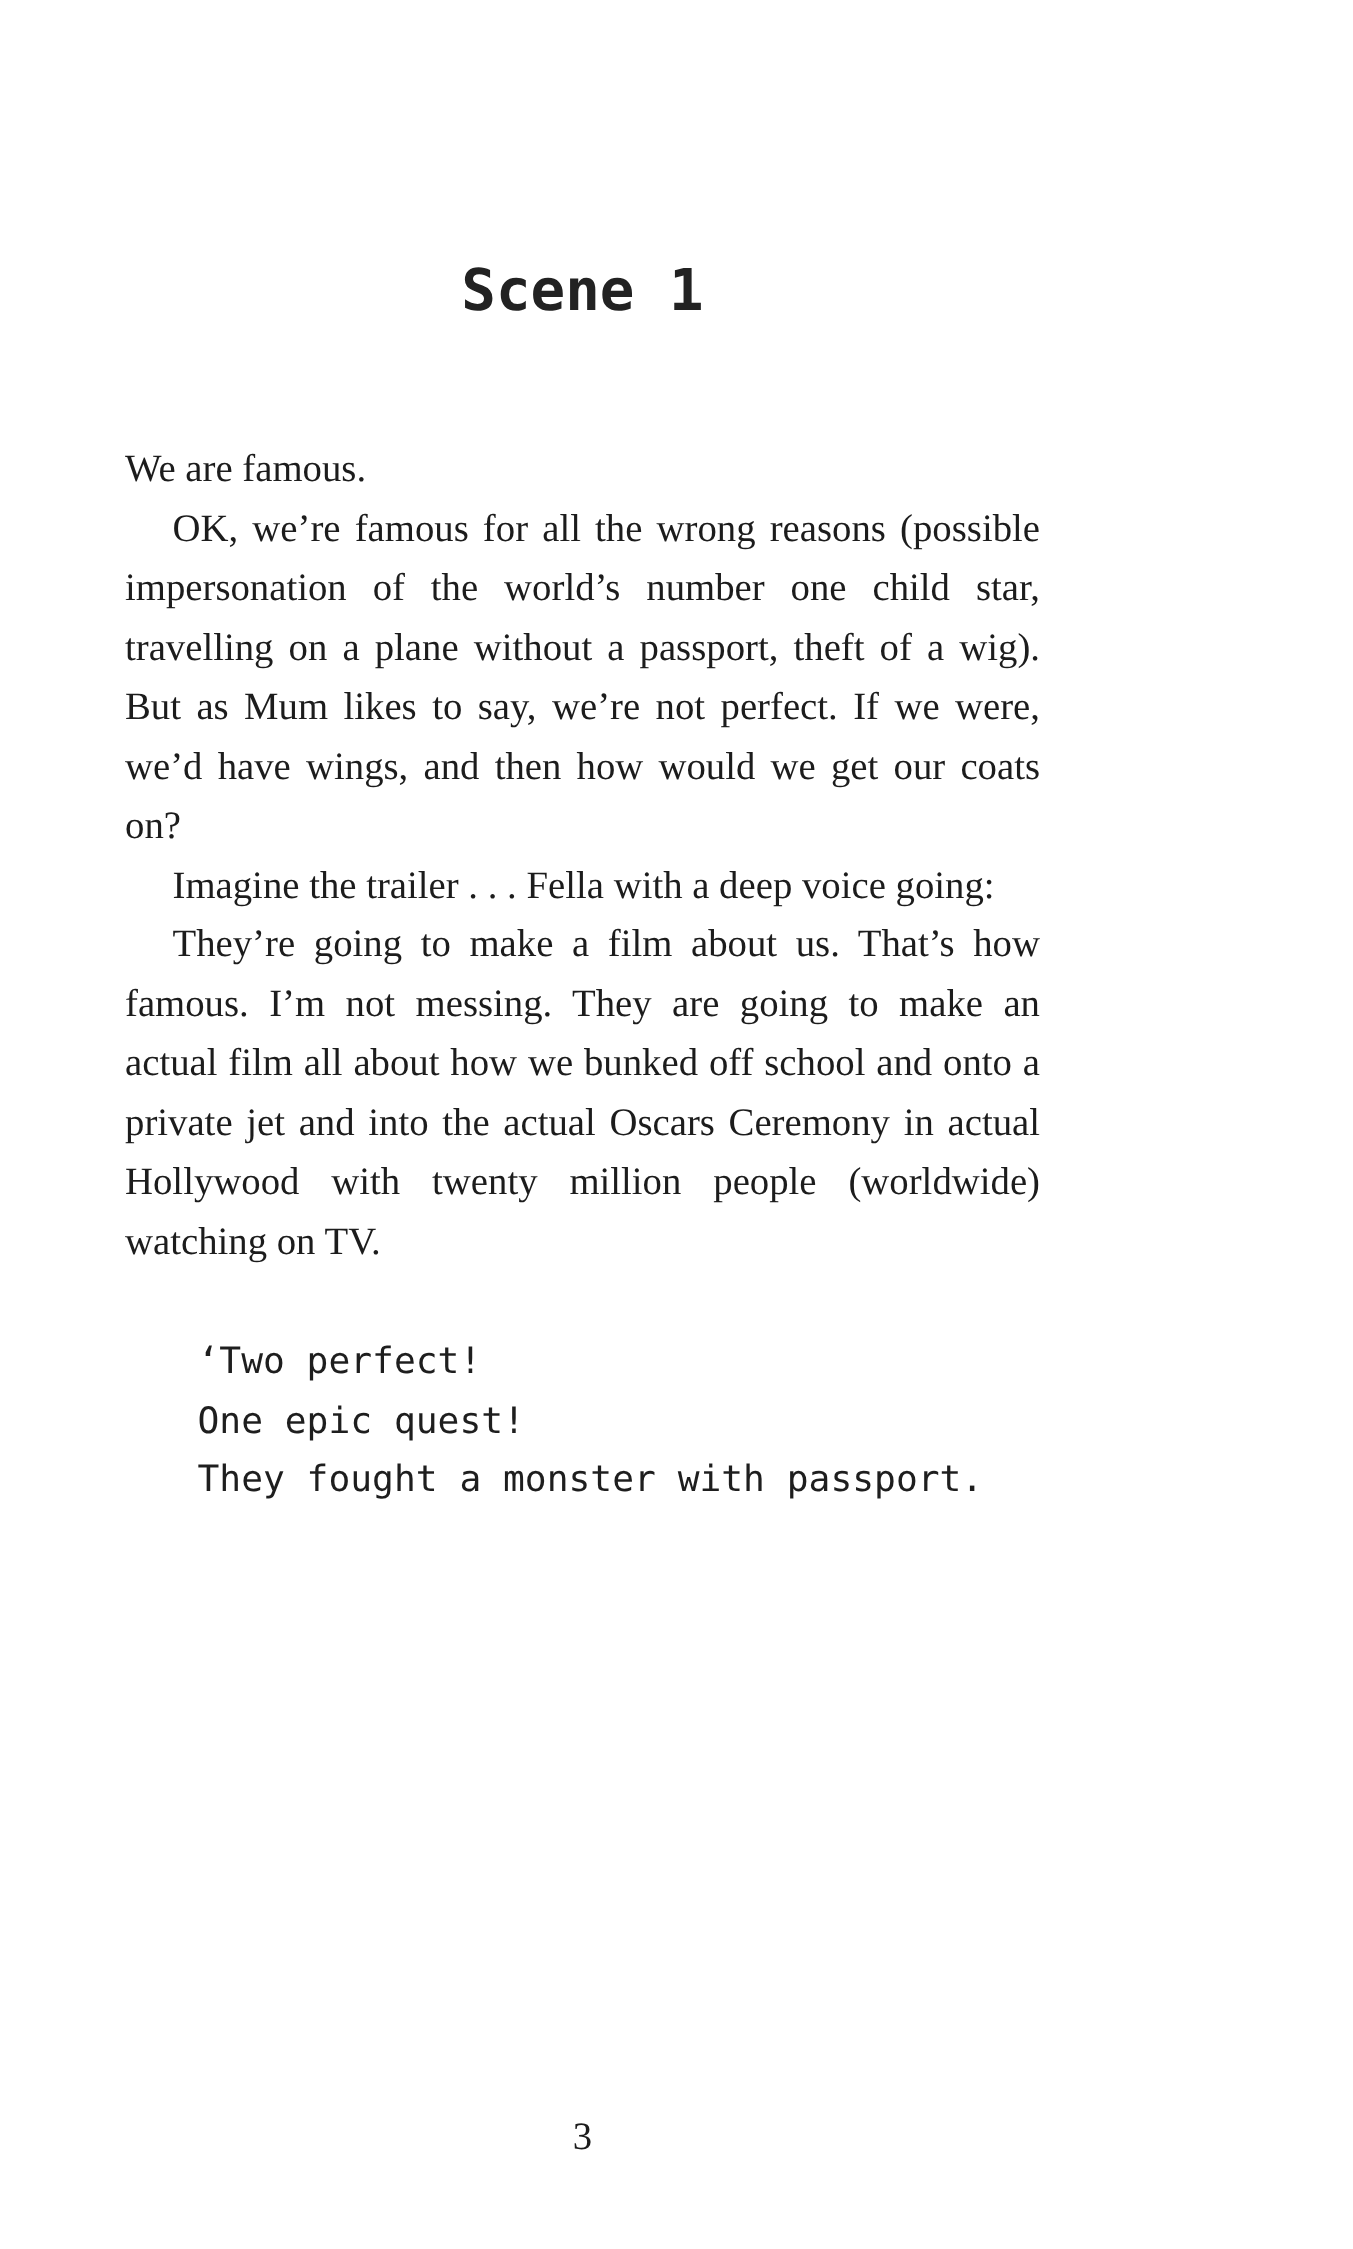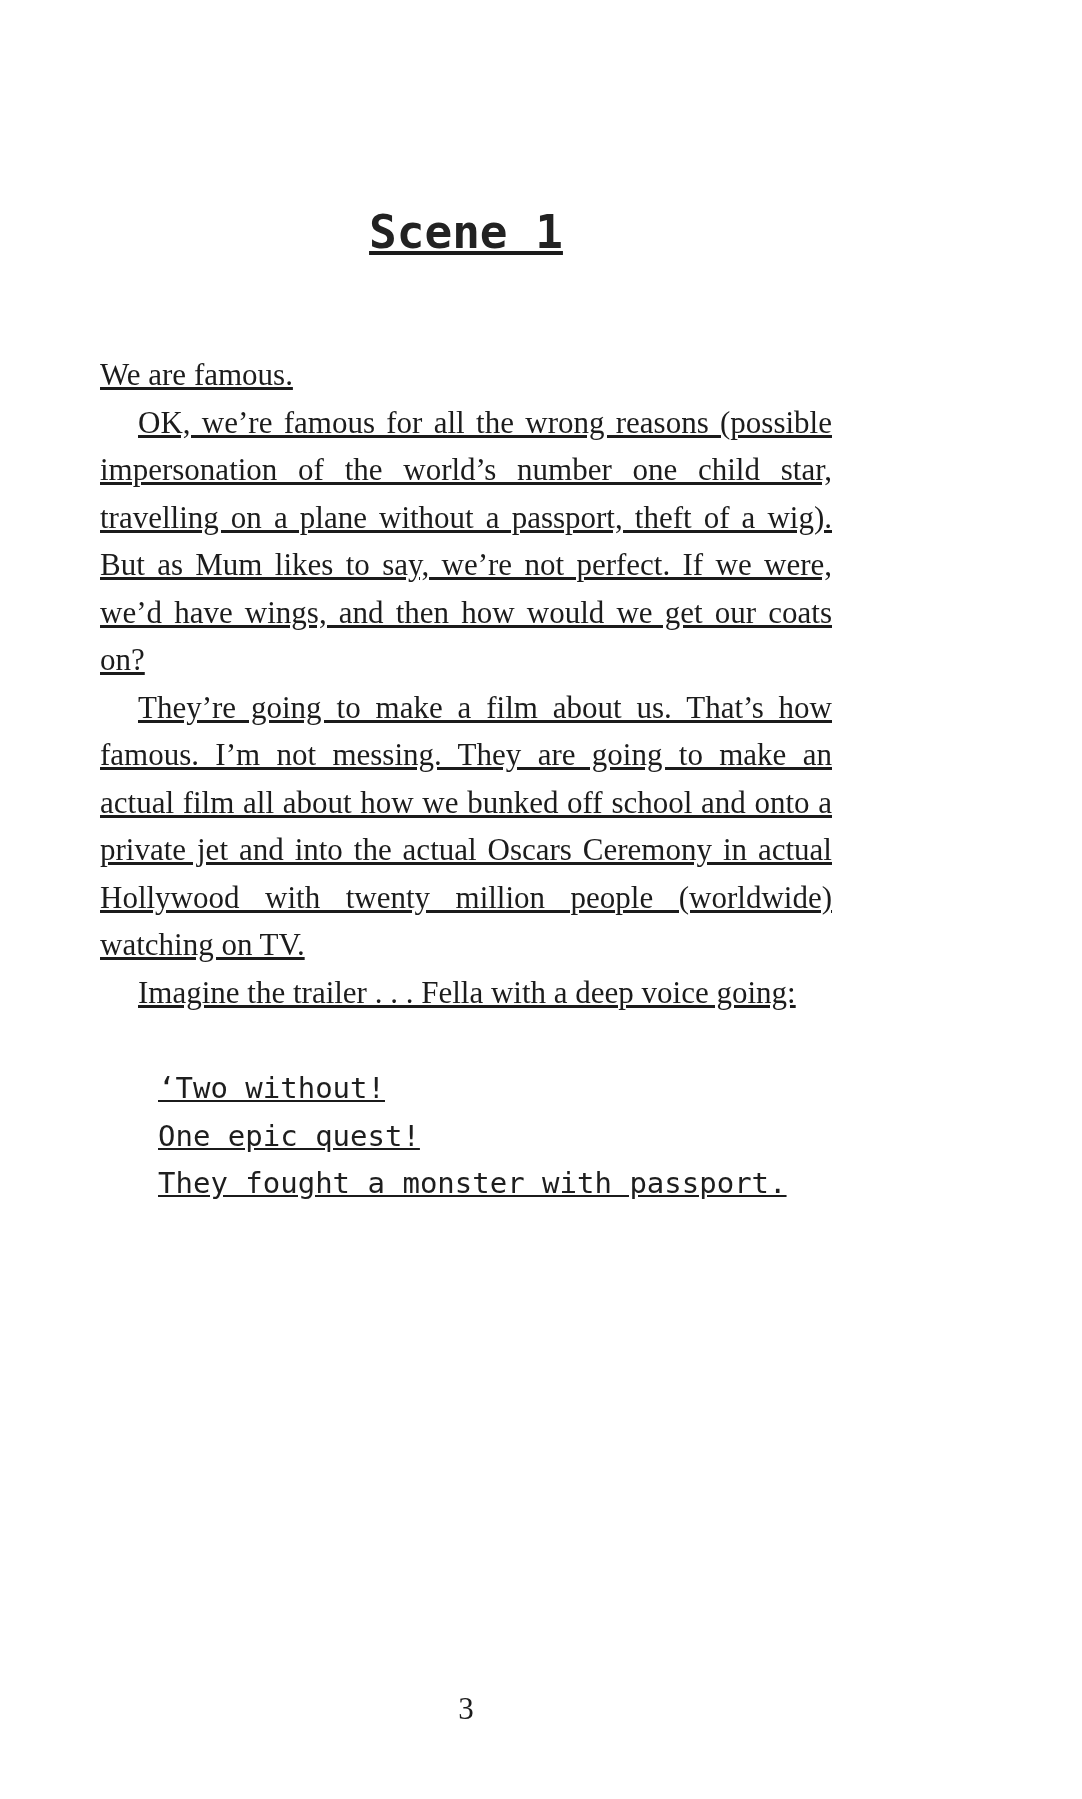--- a/index.html
+++ b/index.html
@@ -11,21 +11,20 @@
     width: 1082px;
     height: 1799px;
     overflow: hidden;
     color: #1b1b1b;
   }
   .book-page {
     position: relative;
     width: 732px;
     margin-left: 100px;
     height: 1799px;
-    text-decoration: underline;
   }
   .chapter-heading {
     margin: 0;
     padding-top: 205px;
     text-align: center;
     font-family: "DejaVu Sans Mono", monospace;
     font-weight: bold;
     font-size: 46px;
     letter-spacing: 0px;
     color: #222222;
@@ -67,25 +66,25 @@
 </head>
 <body>
 
 <div class="book-page">
 
   <h1 class="chapter-heading">Scene 1</h1>
 
   <div class="body-text" id="paragraphs">
       <p class="">We are famous.</p>
       <p class="indent">OK, we’re famous for all the wrong reasons (possible impersonation of the world’s number one child star, travelling on a plane without a passport, theft of a wig). But as Mum likes to say, we’re not perfect. If we were, we’d have wings, and then how would we get our coats on?</p>
+      <p class="indent">Imagine the trailer . . . Fella with a deep voice going:</p>
       <p class="indent">They’re going to make a film about us. That’s how famous. I’m not messing. They are going to make an actual film all about how we bunked off school and onto a private jet and into the actual Oscars Ceremony in actual Hollywood with twenty million people (worldwide) watching on TV.</p>
-      <p class="indent">Imagine the trailer . . . Fella with a deep voice going:</p>
     </div>
 
   <div class="trailer-block" id="trailer">
-      <div class="trailer-line">‘Two without!</div>
+      <div class="trailer-line">‘Two perfect!</div>
       <div class="trailer-line">One epic quest!</div>
       <div class="trailer-line">They fought a monster with passport.</div>
     </div>
 
   <div class="page-number">3</div>
 
 </div>
 
 </body></html>

